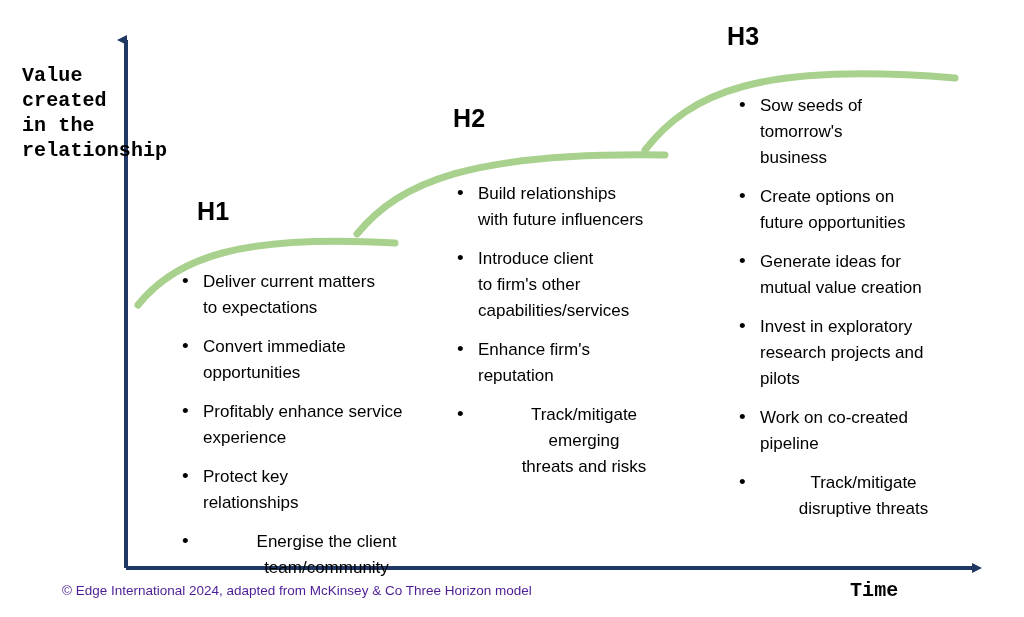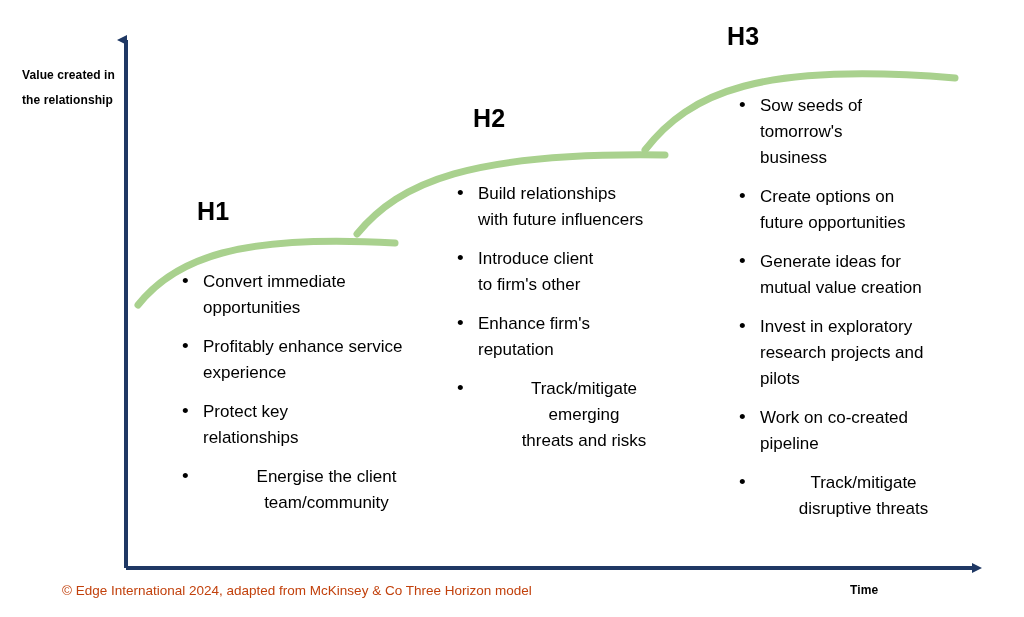--- a/index.html
+++ b/index.html
@@ -24,43 +24,44 @@
     left: 0;
     top: 0;
     width: 1024px;
     height: 617px;
     pointer-events: none;
   }
 
   .axis-label {
     position: absolute;
     font-weight: bold;
-    font-size: 12px;
+    font-size: 20px;
     line-height: 25px;
     letter-spacing: 0.1px;
+    font-family: Liberation Mono, monospace;
   }
   #y-axis-label {
     left: 22px;
     top: 63px;
     width: 96px;
   }
   #x-axis-label {
     left: 806px;
     top: 578px;
     margin-left: 44px;
   }
 
   .horizon-title {
     position: absolute;
     font-weight: bold;
     font-size: 25px;
     letter-spacing: 0.2px;
   }
   #h1-title { left: 197px; top: 197px; }
-  #h2-title { left: 453px; top: 104px; margin-left: 20px; }
+  #h2-title { left: 453px; top: 104px; }
   #h3-title { left: 727px; top: 22px; }
 
   .bullet-block {
     position: absolute;
     font-size: 17px;
     line-height: 26px;
   }
   #h1-bullets { left: 180px; top: 269px; width: 270px; }
   #h2-bullets { left: 455px; top: 181px; width: 235px; }
   #h3-bullets { left: 737px; top: 93px; width: 230px; }
@@ -79,21 +80,21 @@
     font-size: 19px;
     line-height: 26px;
   }
   .bullet-line { display: block; white-space: pre; }
 
   #footnote {
     position: absolute;
     left: 62px;
     top: 583px;
     font-size: 13.5px;
-    color: #c2410c;
+    color: #4c1d95;
   }
 </style>
 </head>
 <body>
 
 <div id="stage">
 
   <svg id="axes-svg" viewBox="0 0 1024 617">
     <defs>
       <marker id="arrowUp" markerWidth="12" markerHeight="12" refX="6" refY="9" orient="auto" markerUnits="userSpaceOnUse">
@@ -117,20 +118,24 @@
     <span>Value created in the relationship</span>
   </div>
   <div class="axis-label" id="x-axis-label">Time</div>
 
   <div class="horizon-title" id="h1-title">H1</div>
   <div class="horizon-title" id="h2-title">H2</div>
   <div class="horizon-title" id="h3-title">H3</div>
 
   <div class="bullet-block" id="h1-bullets">
       <div class="bullet-item">
+        <span class="bullet-line">Deliver current matters</span>
+        <span class="bullet-line">to expectations</span>
+      </div>
+      <div class="bullet-item">
         <span class="bullet-line">Convert immediate</span>
         <span class="bullet-line">opportunities</span>
       </div>
       <div class="bullet-item">
         <span class="bullet-line">Profitably enhance service</span>
         <span class="bullet-line">experience</span>
       </div>
       <div class="bullet-item">
         <span class="bullet-line">Protect key</span>
         <span class="bullet-line">relationships</span>
@@ -141,20 +146,21 @@
       </div>
     </div>
   <div class="bullet-block" id="h2-bullets">
       <div class="bullet-item">
         <span class="bullet-line">Build relationships</span>
         <span class="bullet-line">with future influencers</span>
       </div>
       <div class="bullet-item">
         <span class="bullet-line">Introduce client</span>
         <span class="bullet-line">to firm's other</span>
+        <span class="bullet-line">capabilities/services</span>
       </div>
       <div class="bullet-item">
         <span class="bullet-line">Enhance firm's</span>
         <span class="bullet-line">reputation</span>
       </div>
       <div class="bullet-item">
         <span class="bullet-line">Track/mitigate</span>
         <span class="bullet-line">emerging</span>
         <span class="bullet-line">threats and risks</span>
       </div>

